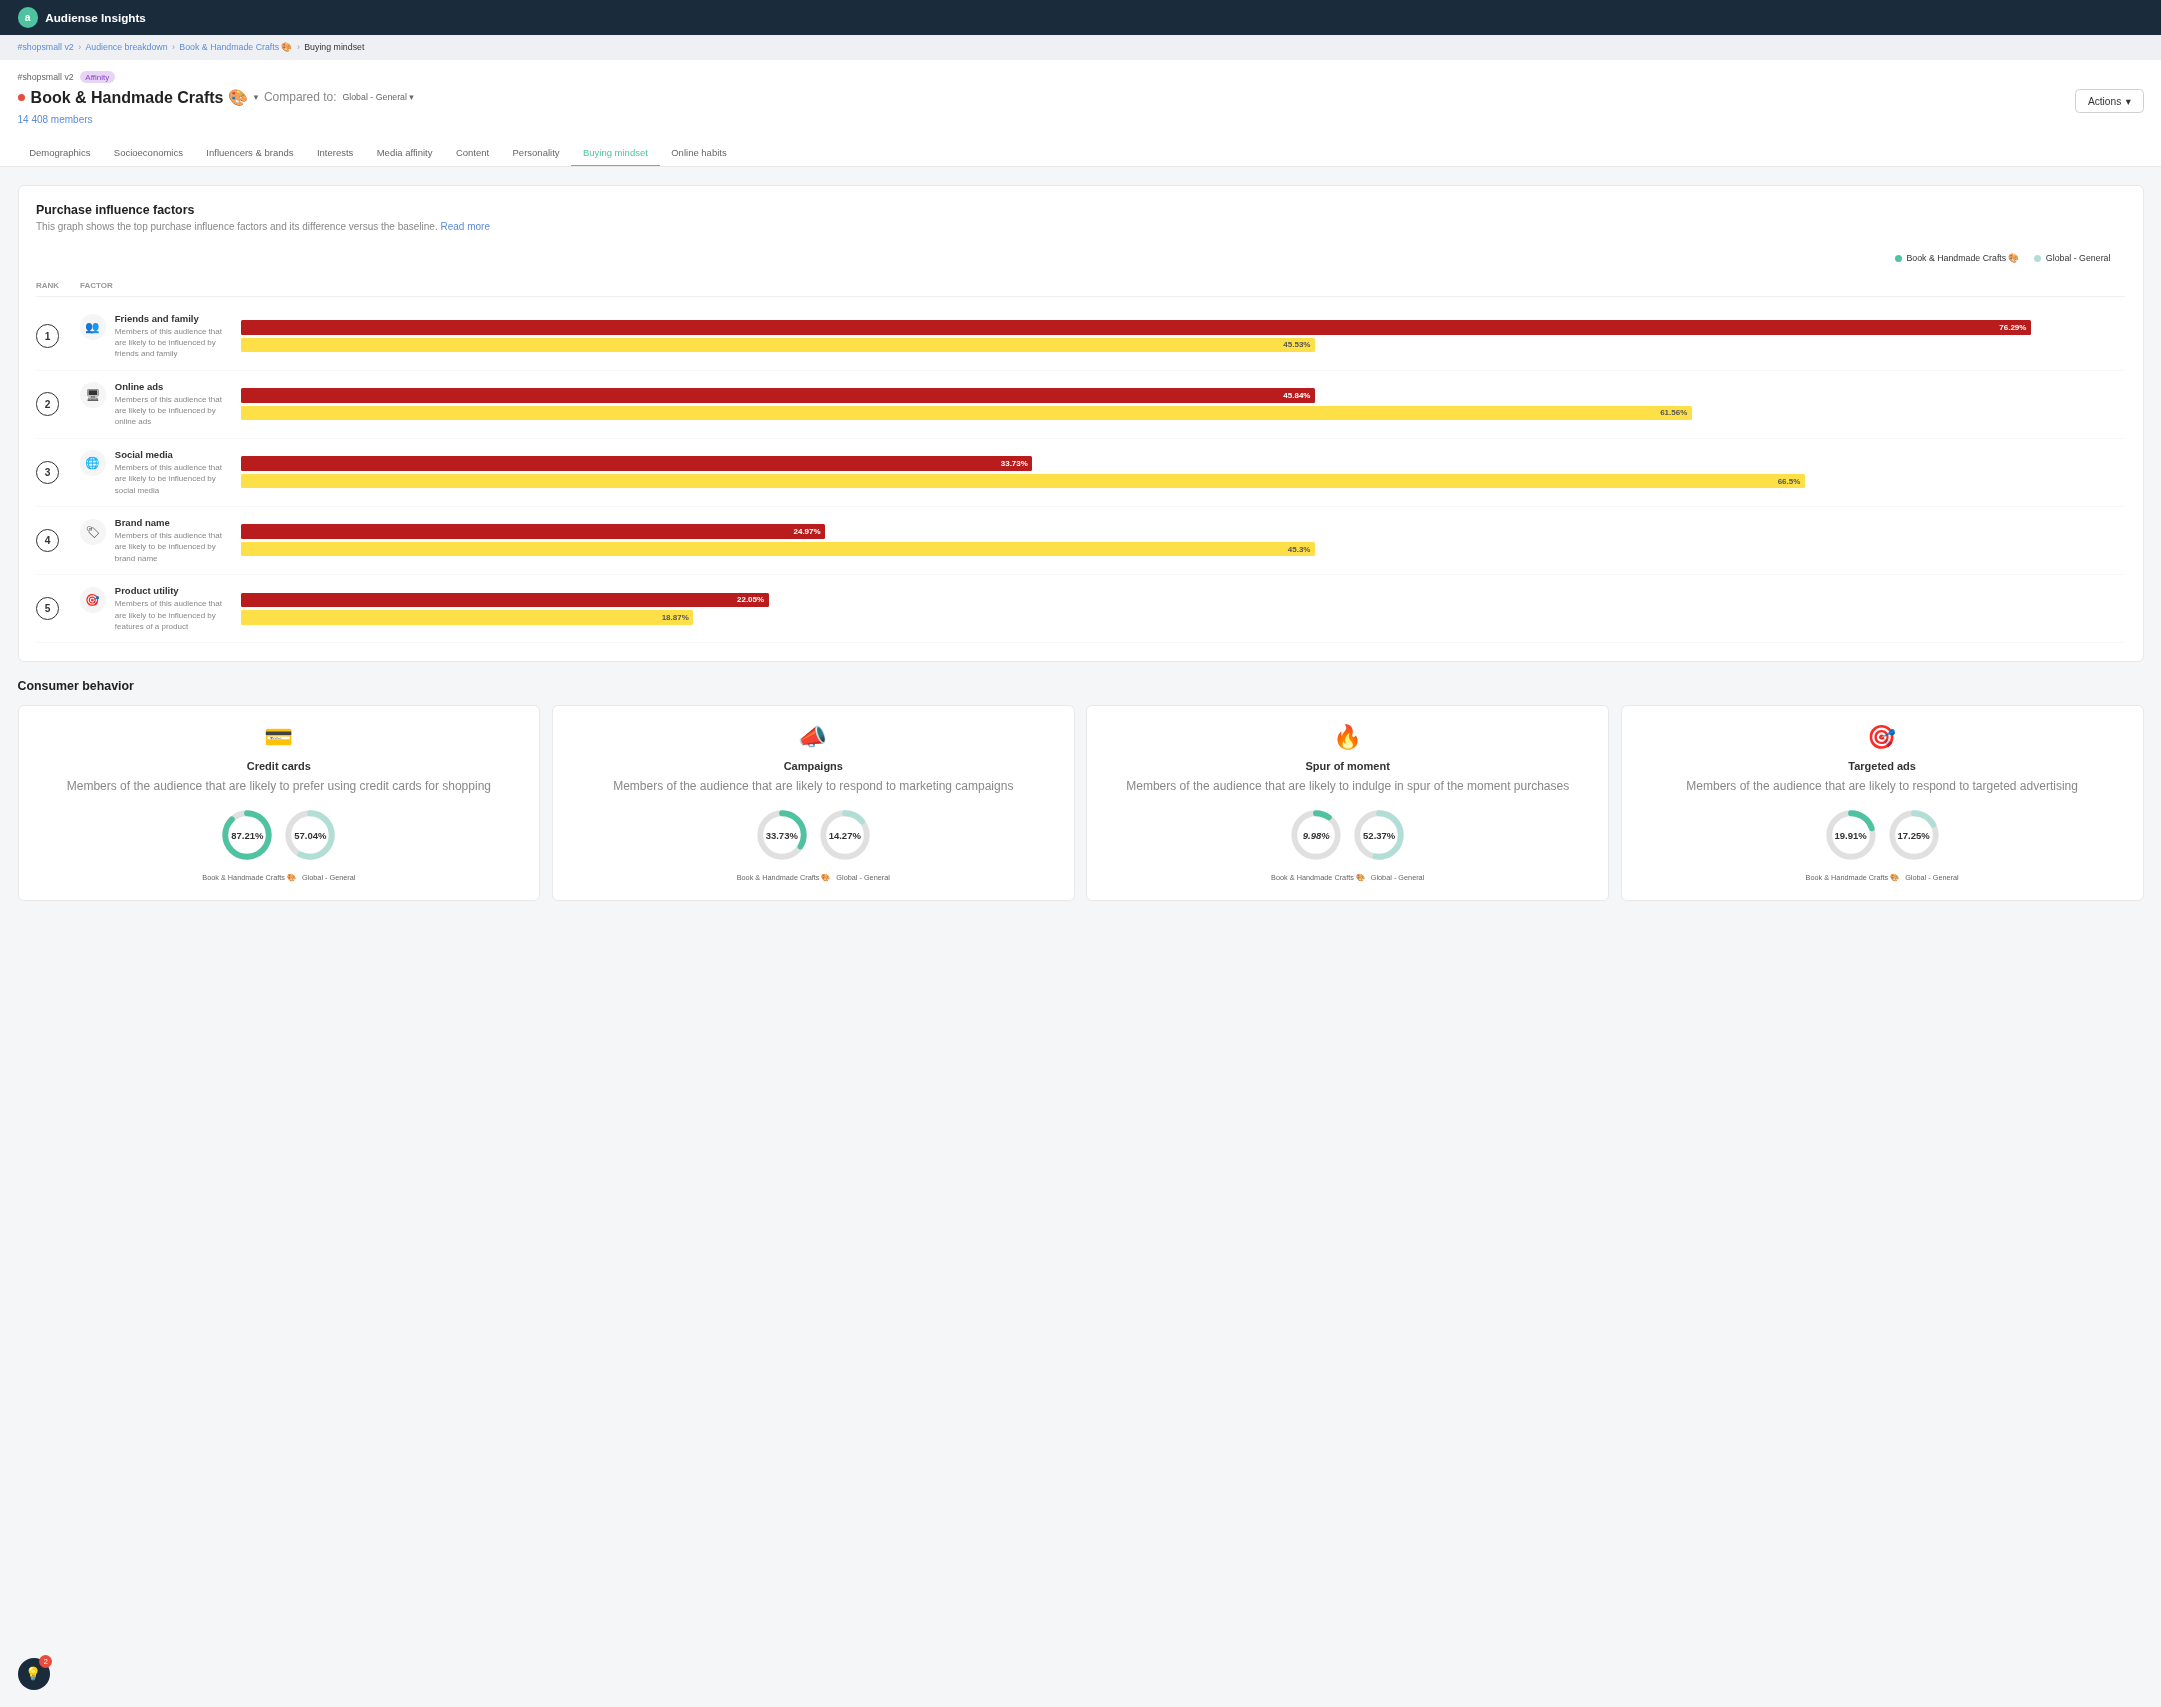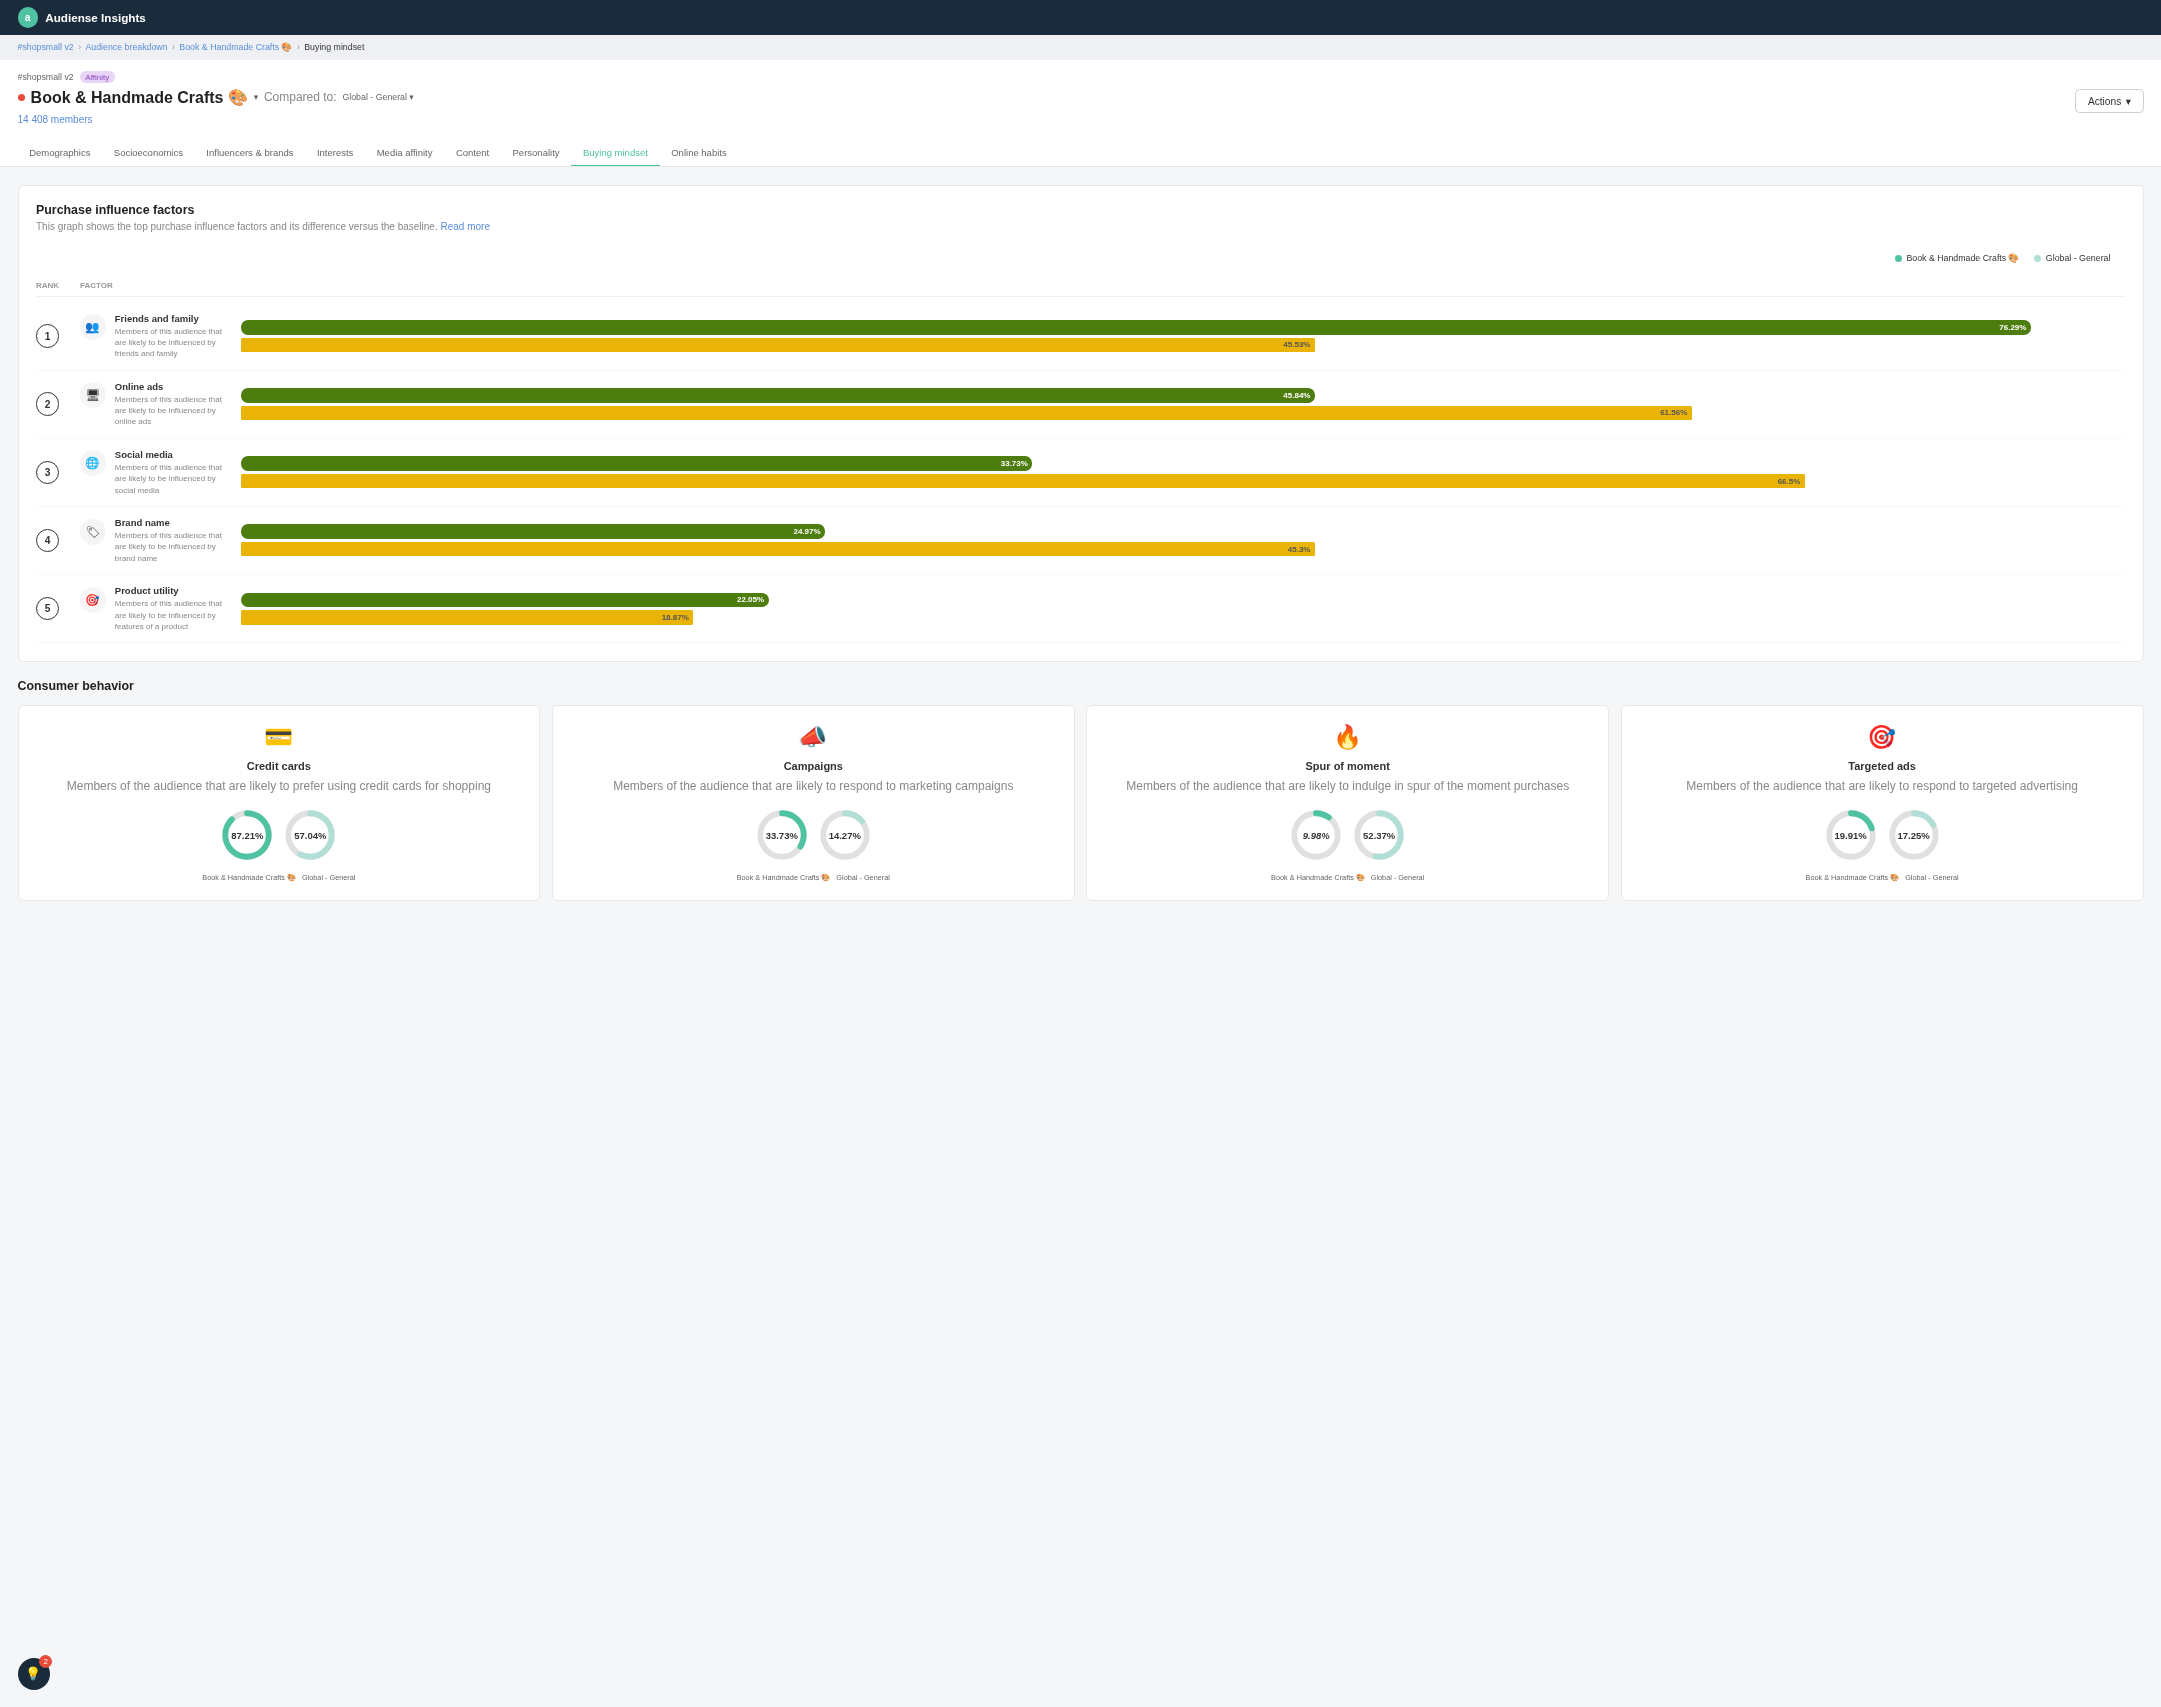--- a/index.html
+++ b/index.html
@@ -193,22 +193,22 @@
     .bar {
       height: 14.6px;
       border-radius: 1.5px;
       display: flex; align-items: center; justify-content: flex-end;
       padding-right: 4.4px;
       font-size: 8px;
       font-weight: 600;
       color: white;
       min-width: 14.6px;
     }
-    .bar.teal { background: #4d7c0f; border-radius: 7px; }
-    .bar.light-teal { background: #eab308; color: #555; }
+    .bar.teal { background: #b91c1c; }
+    .bar.light-teal { background: #fde047; color: #555; }
 
     
     .consumer-grid {
       display: grid;
       grid-template-columns: repeat(4, 1fr);
       gap: 11.7px;
     }
     .consumer-card {
       background: white;
       border: 0.7px solid #e8e8e8;

